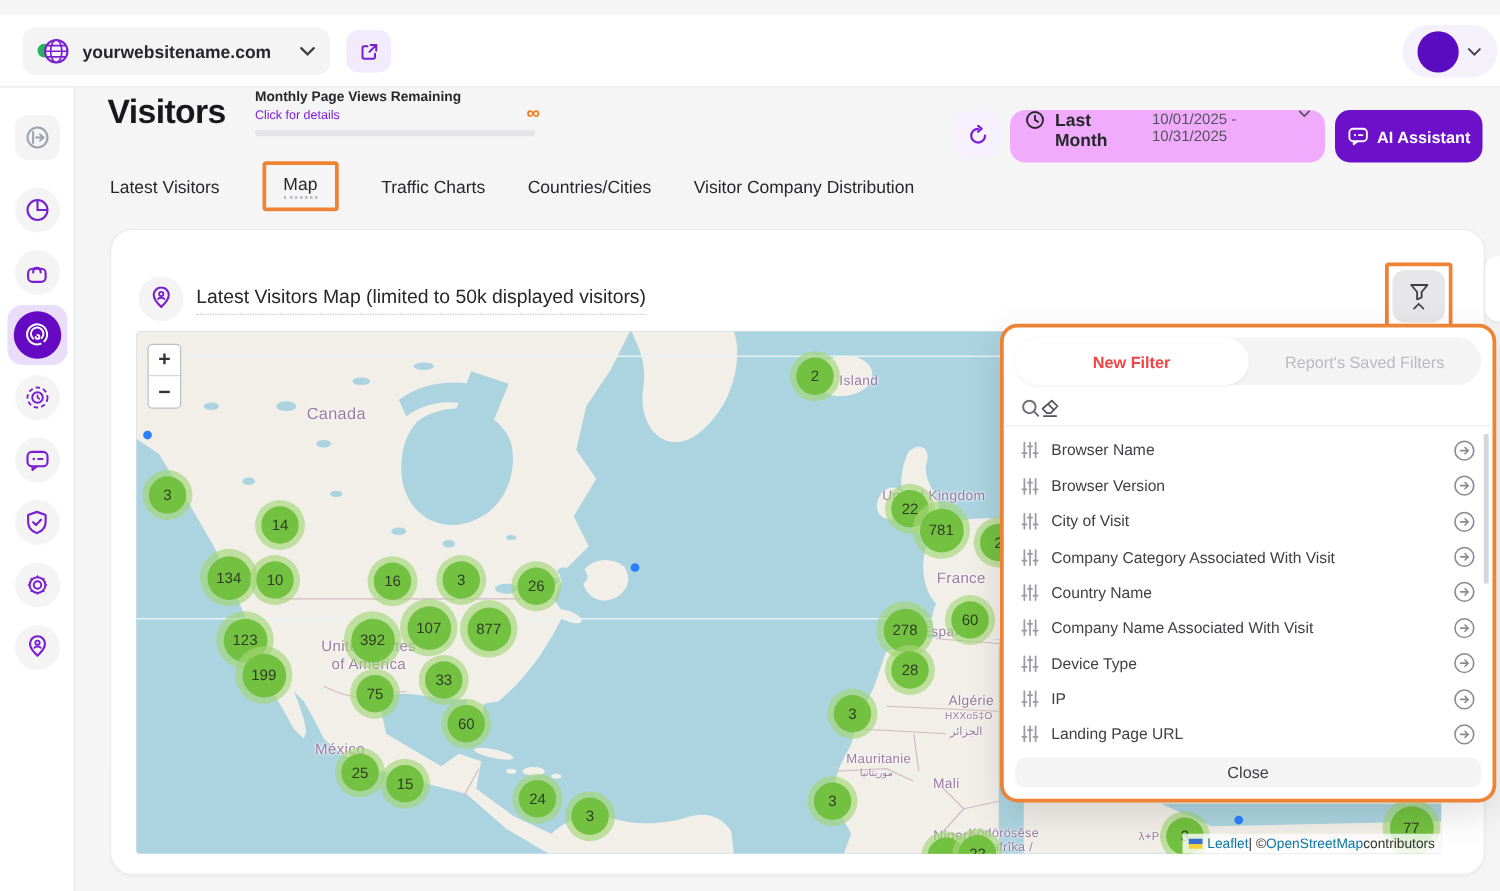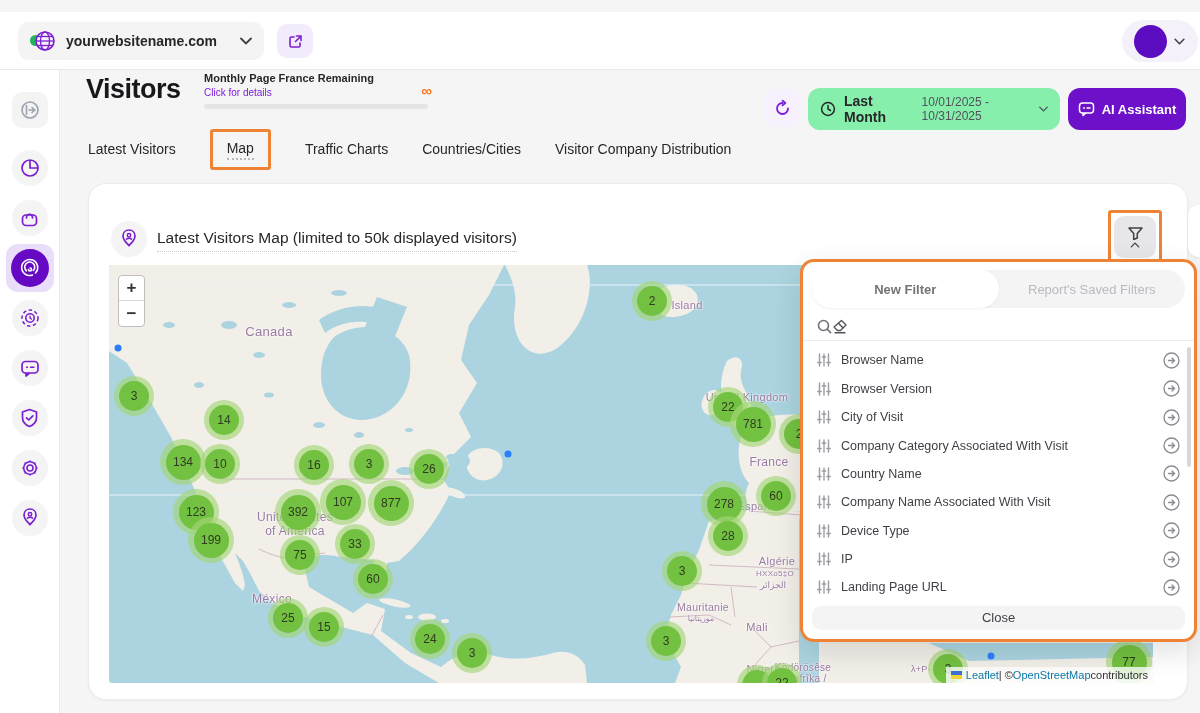--- a/index.html
+++ b/index.html
@@ -24,21 +24,21 @@
   .sb-item.active .inner-circle { width:38px; height:38px; border-radius:50%; background:#6609c2; display:flex; align-items:center; justify-content:center; color:#fff; }
 
   
   .page-title { position:absolute; left:86px; top:74px; font-size:27px; font-weight:bold; color:#18181b; letter-spacing:-0.5px; }
   .quota { position:absolute; left:204px; top:72px; width:226px; }
   .quota-label { font-size:11px; font-weight:bold; color:#27272a; }
   .quota-link { font-size:10px; color:#7c1be0; margin-top:3px; cursor:pointer; }
   .quota-bar { margin-top:6px; width:224px; height:5px; border-radius:3px; background:#e4e4e7; }
   .quota-inf { position:absolute; right:-2px; top:10px; color:#f97316; font-size:15px; font-weight:bold; }
   .refresh-btn { position:absolute; left:763px; top:89px; width:38px; height:38px; border-radius:12px; background:#f6f1fd; color:#7c1be0; display:flex; align-items:center; justify-content:center; cursor:pointer; }
-  .period-pill { position:absolute; left:808px; top:88px; width:252px; height:42px; background:#86efac; border-radius:12px; display:flex; align-items:center; padding:0 12px; cursor:pointer; color:#3f3f46; }
+  .period-pill { position:absolute; left:808px; top:88px; width:252px; height:42px; background:#f0abfc; border-radius:12px; display:flex; align-items:flex-start; padding:0 12px; cursor:pointer; color:#3f3f46; }
   .period-label { font-size:14px; font-weight:bold; color:#27272a; margin-left:8px; }
   .period-range { font-size:12px; color:#52525b; margin-left:14px; }
   .ai-btn { position:absolute; left:1068px; top:88px; width:118px; height:42px; background:#6c10c9; border-radius:12px; display:flex; align-items:center; justify-content:center; gap:7px; cursor:pointer; }
   .ai-btn span { color:#fff; font-size:13px; font-weight:bold; }
 
   
   .tabs { position:absolute; left:88px; top:129px; height:40px; display:flex; align-items:center; gap:34px; z-index:5; }
   .tab { font-size:14px; color:#27272a; cursor:pointer; white-space:nowrap; }
   .tab-ann { border:3px solid #ee8335; border-radius:3px; padding:7px 14px; background:transparent; }
   .tab-ann .tab { display:inline-block; border-bottom:2px dotted #b7b7bd; padding-bottom:2px; }
@@ -61,21 +61,21 @@
   .zoom-ctl div { height:25px; display:flex; align-items:center; justify-content:center; font-size:17px; font-weight:bold; color:#333; cursor:pointer; }
   .zoom-ctl div:first-child { border-bottom:1px solid #d6d6d6; }
   .attribution { position:absolute; right:0; bottom:0; height:16px; background:rgba(255,255,255,0.8); font-size:11px; color:#333; display:flex; align-items:center; padding:0 5px; z-index:6; }
   .attribution a { color:#0b78a8; text-decoration:none; cursor:pointer; }
   .ua-flag { display:inline-block; width:11px; height:8px; margin-right:4px; background:linear-gradient(#3b6fd4 50%, #f3d23a 50%); }
 
   
   .fpanel { position:absolute; left:800px; top:259px; width:397px; height:383px; background:#fff; border:3px solid #ee8335; border-radius:14px; box-shadow:0 10px 30px rgba(0,0,0,0.12); z-index:20; display:flex; flex-direction:column; }
   .fp-tabs { margin:8px 9px 0 9px; height:38px; background:#f4f4f5; border-radius:19px; display:flex; align-items:center; }
   .fp-tab { flex:1; height:38px; display:flex; align-items:center; justify-content:center; font-size:13px; color:#b9b9c0; cursor:pointer; }
-  .fp-tab.on { background:#fff; border-radius:19px; color:#737373; font-weight:bold; box-shadow:0 1px 3px rgba(0,0,0,0.06); }
+  .fp-tab.on { background:#fff; border-radius:19px; color:#ef4444; font-weight:bold; box-shadow:0 1px 3px rgba(0,0,0,0.06); }
   .fp-search { height:38px; margin-top:4px; display:flex; align-items:center; padding:0 14px; border-bottom:1px solid #ececee; color:#a3a3ab; }
   .fp-search input { border:none; outline:none; flex:1; margin-left:9px; font-size:13px; color:#3f3f46; background:transparent; font-family:"Liberation Sans", sans-serif; }
   .fp-search input::placeholder { color:#a3a3ab; }
   .fp-list { flex:1; position:relative; padding-top:5px; }
   .fp-row { height:28.4px; display:flex; align-items:center; padding:0 14px; cursor:pointer; }
   .fp-row .lbl { font-size:12.5px; color:#3f3f46; margin-left:10px; flex:1; }
   .fp-scroll { position:absolute; right:3px; top:6px; width:4px; height:120px; background:#d7d7db; border-radius:2px; }
   .fp-close { margin:4px 9px 9px 9px; height:32px; background:#f4f4f5; border-radius:9px; display:flex; align-items:center; justify-content:center; font-size:13px; color:#3f3f46; cursor:pointer; }
 
   .edge-nub { position:absolute; left:1188px; top:205px; width:12px; height:52px; background:#fff; border-radius:10px 0 0 10px; box-shadow:0 1px 3px rgba(0,0,0,0.08); z-index:22; }
@@ -202,21 +202,21 @@
             <path d="M9 1 C5.5 1 3 3.6 3 7 C3 11 9 16.5 9 16.5 C9 16.5 15 11 15 7 C15 3.6 12.5 1 9 1 Z" fill="none" stroke="currentColor" stroke-width="1.7"></path>
             <circle cx="9" cy="6.2" r="1.7" fill="none" stroke="currentColor" stroke-width="1.5"></circle>
             <path d="M6.5 10.2 C7 8.9 11 8.9 11.5 10.2" fill="none" stroke="currentColor" stroke-width="1.5" stroke-linecap="round"></path>
           </svg>
         </span>
       </div>
     </aside>
 
   <h1 class="page-title">Visitors</h1>
   <div class="quota">
-    <div class="quota-label">Monthly Page France Remaining</div>
+    <div class="quota-label">Monthly Page Views Remaining</div>
     <div class="quota-link">Click for details</div>
     <div class="quota-bar"></div>
     <div class="quota-inf">∞</div>
   </div>
   <div class="refresh-btn">
     <svg width="17" height="17" viewBox="0 0 17 17">
         <path d="M14 8.5 A5.5 5.5 0 1 1 8.5 3" fill="none" stroke="#7c1be0" stroke-width="1.8" stroke-linecap="round"></path>
         <path d="M8.5 0.6 L11.3 3 L8.5 5.4" fill="none" stroke="#7c1be0" stroke-width="1.8" stroke-linecap="round" stroke-linejoin="round"></path>
       </svg>
   </div>

